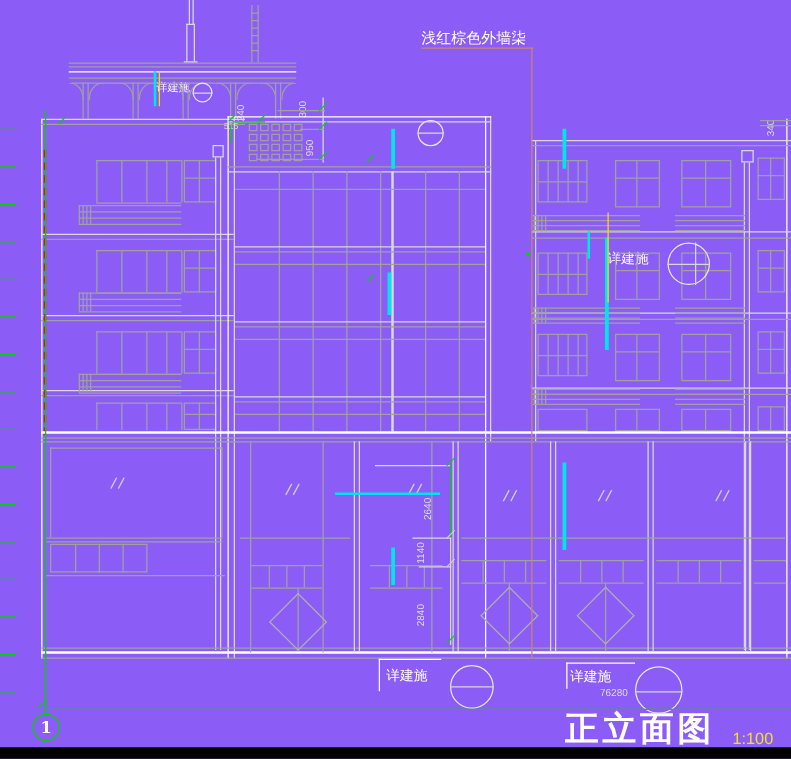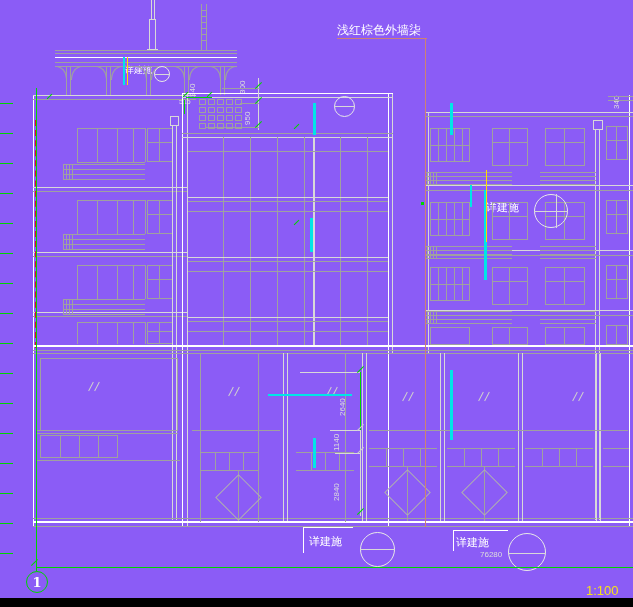--- a/index.html
+++ b/index.html
@@ -38,20 +38,21 @@
   <span class="txt" style="left:179px;top:98px;font-size:7px;color:#ddd;">515</span>
 
   <span class="vtext" style="left:247px;top:86px;">300</span>
   <span class="vtext" style="left:252px;top:117px;">950</span>
   <span class="vtext" style="left:197px;top:89px;">240</span>
   <span class="vtext" style="left:347px;top:408px;">2640</span>
   <span class="vtext" style="left:341px;top:443px;">1140</span>
   <span class="vtext" style="left:341px;top:493px;">2840</span>
   <span class="vtext" style="left:621px;top:101px;">340</span>
 
+  <span id="main-title" class="txt" style="left:452px;top:570px;font-size:27px;">正立面图</span>
   <span class="txt" style="left:586px;top:584px;font-size:13px;color:#f5e11a;">1:100</span>
 
   <div id="axis-bubble" style="left:26px;top:571px;width:20px;height:20px;">
     <span>1</span>
   </div>
 <div class="ln" style="left: 55px; top: 50px; width: 182px; height: 1px; background: rgb(160, 160, 160);"></div>
     <div class="ln" style="left: 55px; top: 53px; width: 182px; height: 1px; background: rgb(160, 160, 160);"></div>
     <div class="ln" style="left: 55px; top: 57px; width: 182px; height: 1px; background: rgb(255, 255, 255);"></div>
     <div class="ln" style="left: 55px; top: 62px; width: 182px; height: 1px; background: rgb(160, 160, 160);"></div>
     <div class="ln" style="left: 57px; top: 66px; width: 178px; height: 1px; background: rgb(160, 160, 160);"></div>

